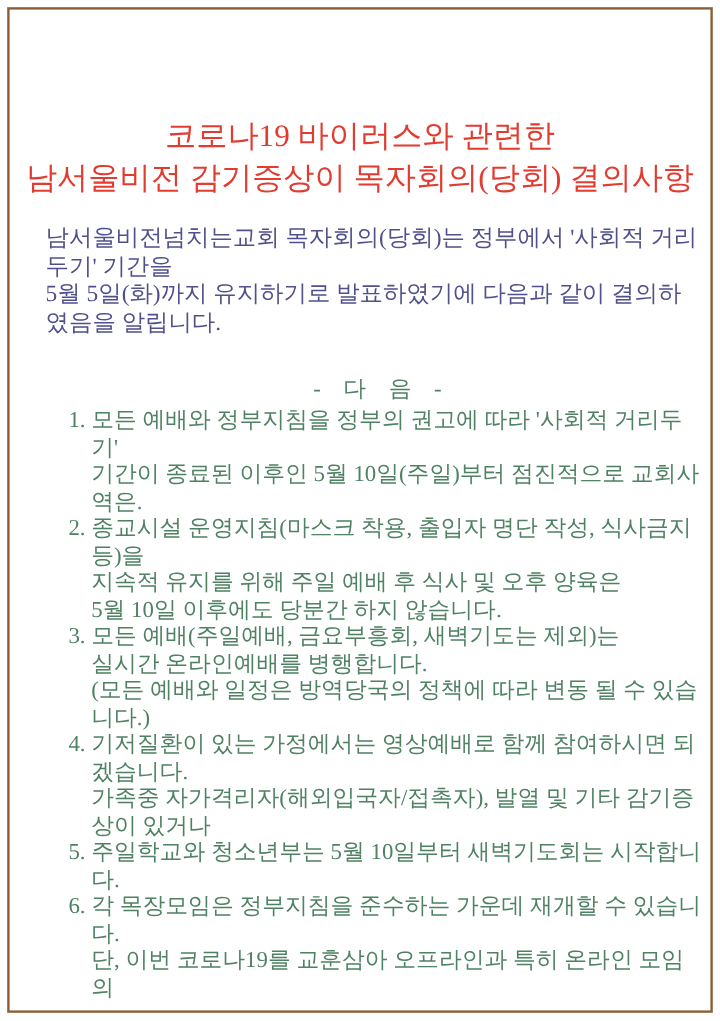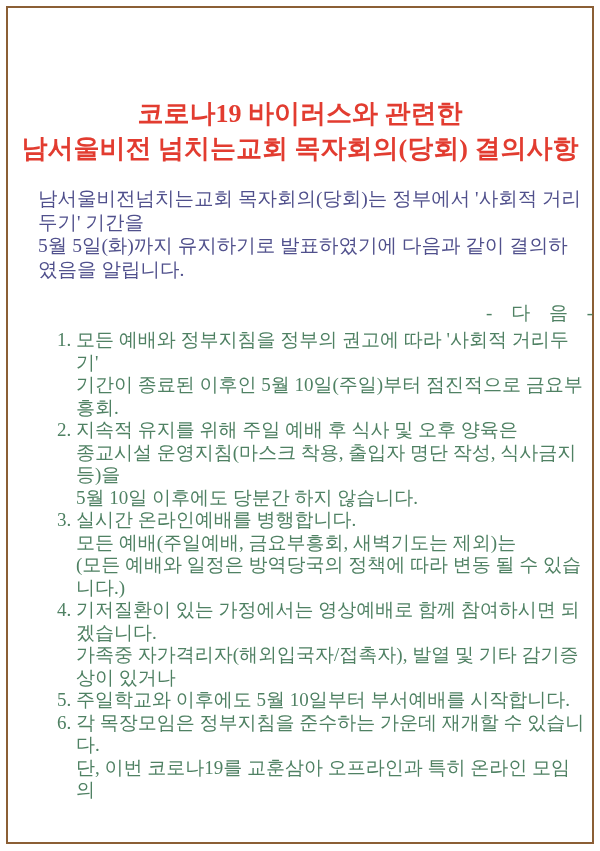--- a/index.html
+++ b/index.html
@@ -21,35 +21,35 @@
     pointer-events: none;
   }
   .content { position: absolute; top: 0; left: 0; right: 0; }
 
   .title {
     margin: 96px 0 0 0;
     text-align: center;
     color: #e23c30;
     font-size: 26px;
     line-height: 35px;
-    font-weight: bold;
+    font-weight: normal;
   }
   .title .tline { display: block; }
 
   .intro {
     margin: 21px 18px 12px 38px;
     color: #50508c;
     font-size: 19.5px;
     line-height: 23.5px;
   }
   .intro .iline { display: block; }
 
   .list-heading {
-    margin-top: 19px;
-    text-align: right;
+    margin-top: 30px;
+    text-align: center;
     color: #4f8163;
     font-size: 19px;
     letter-spacing: 7px;
     padding-left: 36px;
   }
 
   .list {
     margin-top: 3px;
     padding-left: 57px;
     padding-right: 14px;
@@ -64,70 +64,70 @@
 </style>
 </head>
 <body>
 
 <div class="page">
   <div class="frame"></div>
   <div class="content">
 
     <h1 class="title">
       <span class="tline">코로나19 바이러스와 관련한</span>
-      <span class="tline">남서울비전 넘치는교회 목자회의(당회) 결의사항</span>
+      <span class="tline">남서울비전 감기증상이 목자회의(당회) 결의사항</span>
     </h1>
 
     <p class="intro">
       <span class="iline">남서울비전넘치는교회 목자회의(당회)는 정부에서 '사회적 거리두기' 기간을</span>
       <span class="iline">5월 5일(화)까지 유지하기로 발표하였기에 다음과 같이 결의하였음을 알립니다.</span>
     </p>
 
     <div class="list-heading">- 다 음 -</div>
 
     <div class="list">
 
       <div class="item">
         <span class="num">1.</span>
         <div class="lines">
           <div>모든 예배와 정부지침을 정부의 권고에 따라 '사회적 거리두기'</div>
-          <div>기간이 종료된 이후인 5월 10일(주일)부터 점진적으로 금요부흥회.</div>
+          <div>기간이 종료된 이후인 5월 10일(주일)부터 점진적으로 교회사역은.</div>
         </div>
       </div>
 
       <div class="item">
         <span class="num">2.</span>
         <div class="lines">
+          <div>종교시설 운영지침(마스크 착용, 출입자 명단 작성, 식사금지 등)을</div>
           <div>지속적 유지를 위해 주일 예배 후 식사 및 오후 양육은</div>
-          <div>종교시설 운영지침(마스크 착용, 출입자 명단 작성, 식사금지 등)을</div>
           <div>5월 10일 이후에도 당분간 하지 않습니다.</div>
         </div>
       </div>
 
       <div class="item">
         <span class="num">3.</span>
         <div class="lines">
+          <div>모든 예배(주일예배, 금요부흥회, 새벽기도는 제외)는</div>
           <div>실시간 온라인예배를 병행합니다.</div>
-          <div>모든 예배(주일예배, 금요부흥회, 새벽기도는 제외)는</div>
           <div>(모든 예배와 일정은 방역당국의 정책에 따라 변동 될 수 있습니다.)</div>
         </div>
       </div>
 
       <div class="item">
         <span class="num">4.</span>
         <div class="lines">
           <div>기저질환이 있는 가정에서는 영상예배로 함께 참여하시면 되겠습니다.</div>
           <div>가족중 자가격리자(해외입국자/접촉자), 발열 및 기타 감기증상이 있거나</div>
         </div>
       </div>
 
       <div class="item">
         <span class="num">5.</span>
         <div class="lines">
-          <div>주일학교와 이후에도 5월 10일부터 부서예배를 시작합니다.</div>
+          <div>주일학교와 청소년부는 5월 10일부터 새벽기도회는 시작합니다.</div>
         </div>
       </div>
 
       <div class="item">
         <span class="num">6.</span>
         <div class="lines">
           <div>각 목장모임은 정부지침을 준수하는 가운데 재개할 수 있습니다.</div>
           <div>단, 이번 코로나19를 교훈삼아 오프라인과 특히 온라인 모임의</div>
 
         </div>

